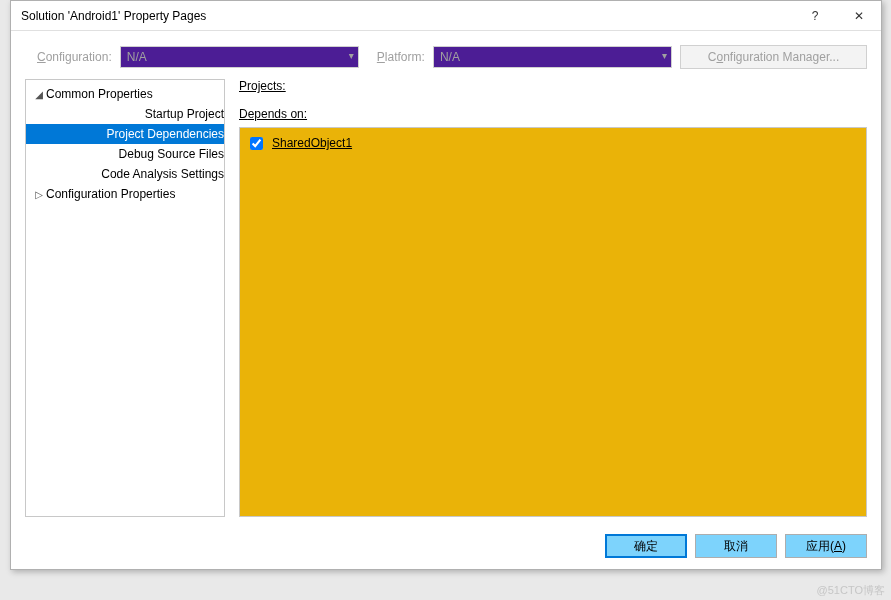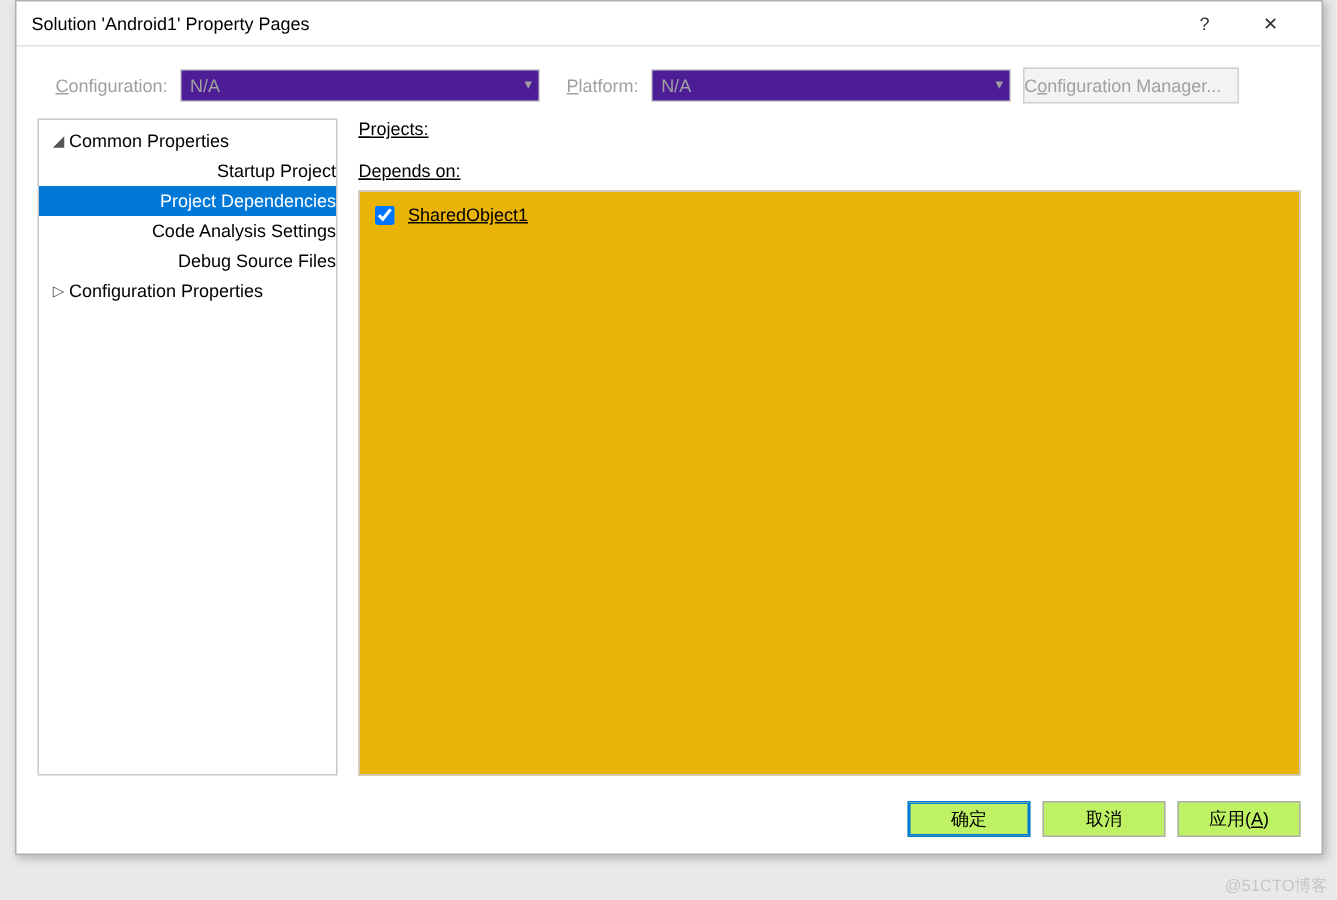--- a/index.html
+++ b/index.html
@@ -2,38 +2,38 @@
 <html><head>
 <meta charset="utf-8">
 <style>
   * { box-sizing: border-box; font-family: "Segoe UI", "Microsoft YaHei", sans-serif; font-size: 12px; }
   html, body { margin: 0; padding: 0; height: 100%; background: #e9e9e9; }
   .window {
     position: absolute; left: 10px; top: 0; width: 872px; height: 570px;
     background: #ffffff; border: 1px solid #b0b0b0; box-shadow: 2px 2px 6px rgba(0,0,0,0.25);
   }
   .titlebar {
-    height: 30px; display: flex; align-items: center; padding: 0 12px 0 10px;
+    height: 30px; display: flex; align-items: center; padding: 0 0 0 10px;
     border-bottom: 1px solid #e0e0e0;
   }
   .titlebar .title { flex: 1; color: #000; }
   .titlebar .tbtn { width: 44px; height: 30px; display:flex; align-items:center; justify-content:center; color:#333; }
   .config-row {
     display:flex; align-items:center; gap:8px; padding: 14px 14px 8px 14px;
   }
   .config-row label { color:#a0a0a0;margin-left:12px; }
   .underline { text-decoration: underline; }
   .combo {
     flex:1; height:22px; background:#4c1d95; border:1px solid #d0d0d0; display:flex; align-items:center;
     padding:0 6px; color:#a0a0a0; position:relative;
   }
   .combo .chev { position:absolute; right:4px; top:3px; color:#a0a0a0; font-size:10px; }
   .cfgmgr {
-    width:144px; height:24px; background:#f3f3f3; border:1px solid #d0d0d0;
-    display:flex; align-items:center; color:#a0a0a0;
+    width:187px; height:24px; background:#f3f3f3; border:1px solid #d0d0d0;
+    display:flex; align-items:center; justify-content:center; color:#a0a0a0;
   }
   .body {
     display:flex; position:absolute; left:14px; right:14px; top:78px; bottom:52px;
   }
   .tree {
     width:200px; border:1px solid #c8c8c8; background:#fff; overflow:auto; padding-top:4px;
   }
   .tree-item { display:flex; align-items:center; height:20px; padding-left:6px; cursor:default; }
   .tree-item.level1 { padding-left:6px; }
   .tree-item.level2 { padding-left:40px;justify-content:flex-end; }
@@ -52,21 +52,21 @@
     flex:1; border:1px solid #c8c8c8; background:#eab308; margin-top:4px; padding:6px;
   }
   .dep-item { display:flex; align-items:center; gap:6px; height:18px; }
   .dep-item input[type=checkbox] { width:13px; height:13px; }
   .footer {
     position:absolute; left:0; right:0; bottom:0; height:46px; display:flex;
     align-items:center; justify-content:flex-end; gap:8px; padding:0 14px;
     border-top: none;
   }
   .btn {
-    width:82px; height:24px; border:1px solid #adadad; background:#bef264;
+    width:82px; height:24px; border:1px solid #adadad; background:#7dd3fc;
     display:flex; align-items:center; justify-content:center; cursor:pointer;
   }
   .btn.default { border:1px solid #0078d7; box-shadow:0 0 0 1px #0078d7 inset; }
   .gap { height:12px; }
   .watermark { position:absolute; right:6px; bottom:2px; color:#c6c6c6; font-size:11px; pointer-events:none; }
 </style>
 </head>
 <body>
 
 <div class="window">
@@ -103,24 +103,24 @@
         <span class="tree-arrow">◢</span>
         <span>Common Properties</span>
       </div>
       <div class="tree-item level2">
         <span>Startup Project</span>
       </div>
       <div class="tree-item level2 selected">
         <span>Project Dependencies</span>
       </div>
       <div class="tree-item level2">
-        <span>Code Analysis Settings</span>
+        <span>Debug Source Files</span>
       </div>
       <div class="tree-item level2">
-        <span>Debug Source Files</span>
+        <span>Code Analysis Settings</span>
       </div>
       <div class="tree-item level1">
         <span class="tree-arrow">▷</span>
         <span>Configuration Properties</span>
       </div>
     </div>
 
     <div class="right">
       <div class="section-label"><span class="underline">P</span>rojects:</div>
       <div class="gap"></div>

